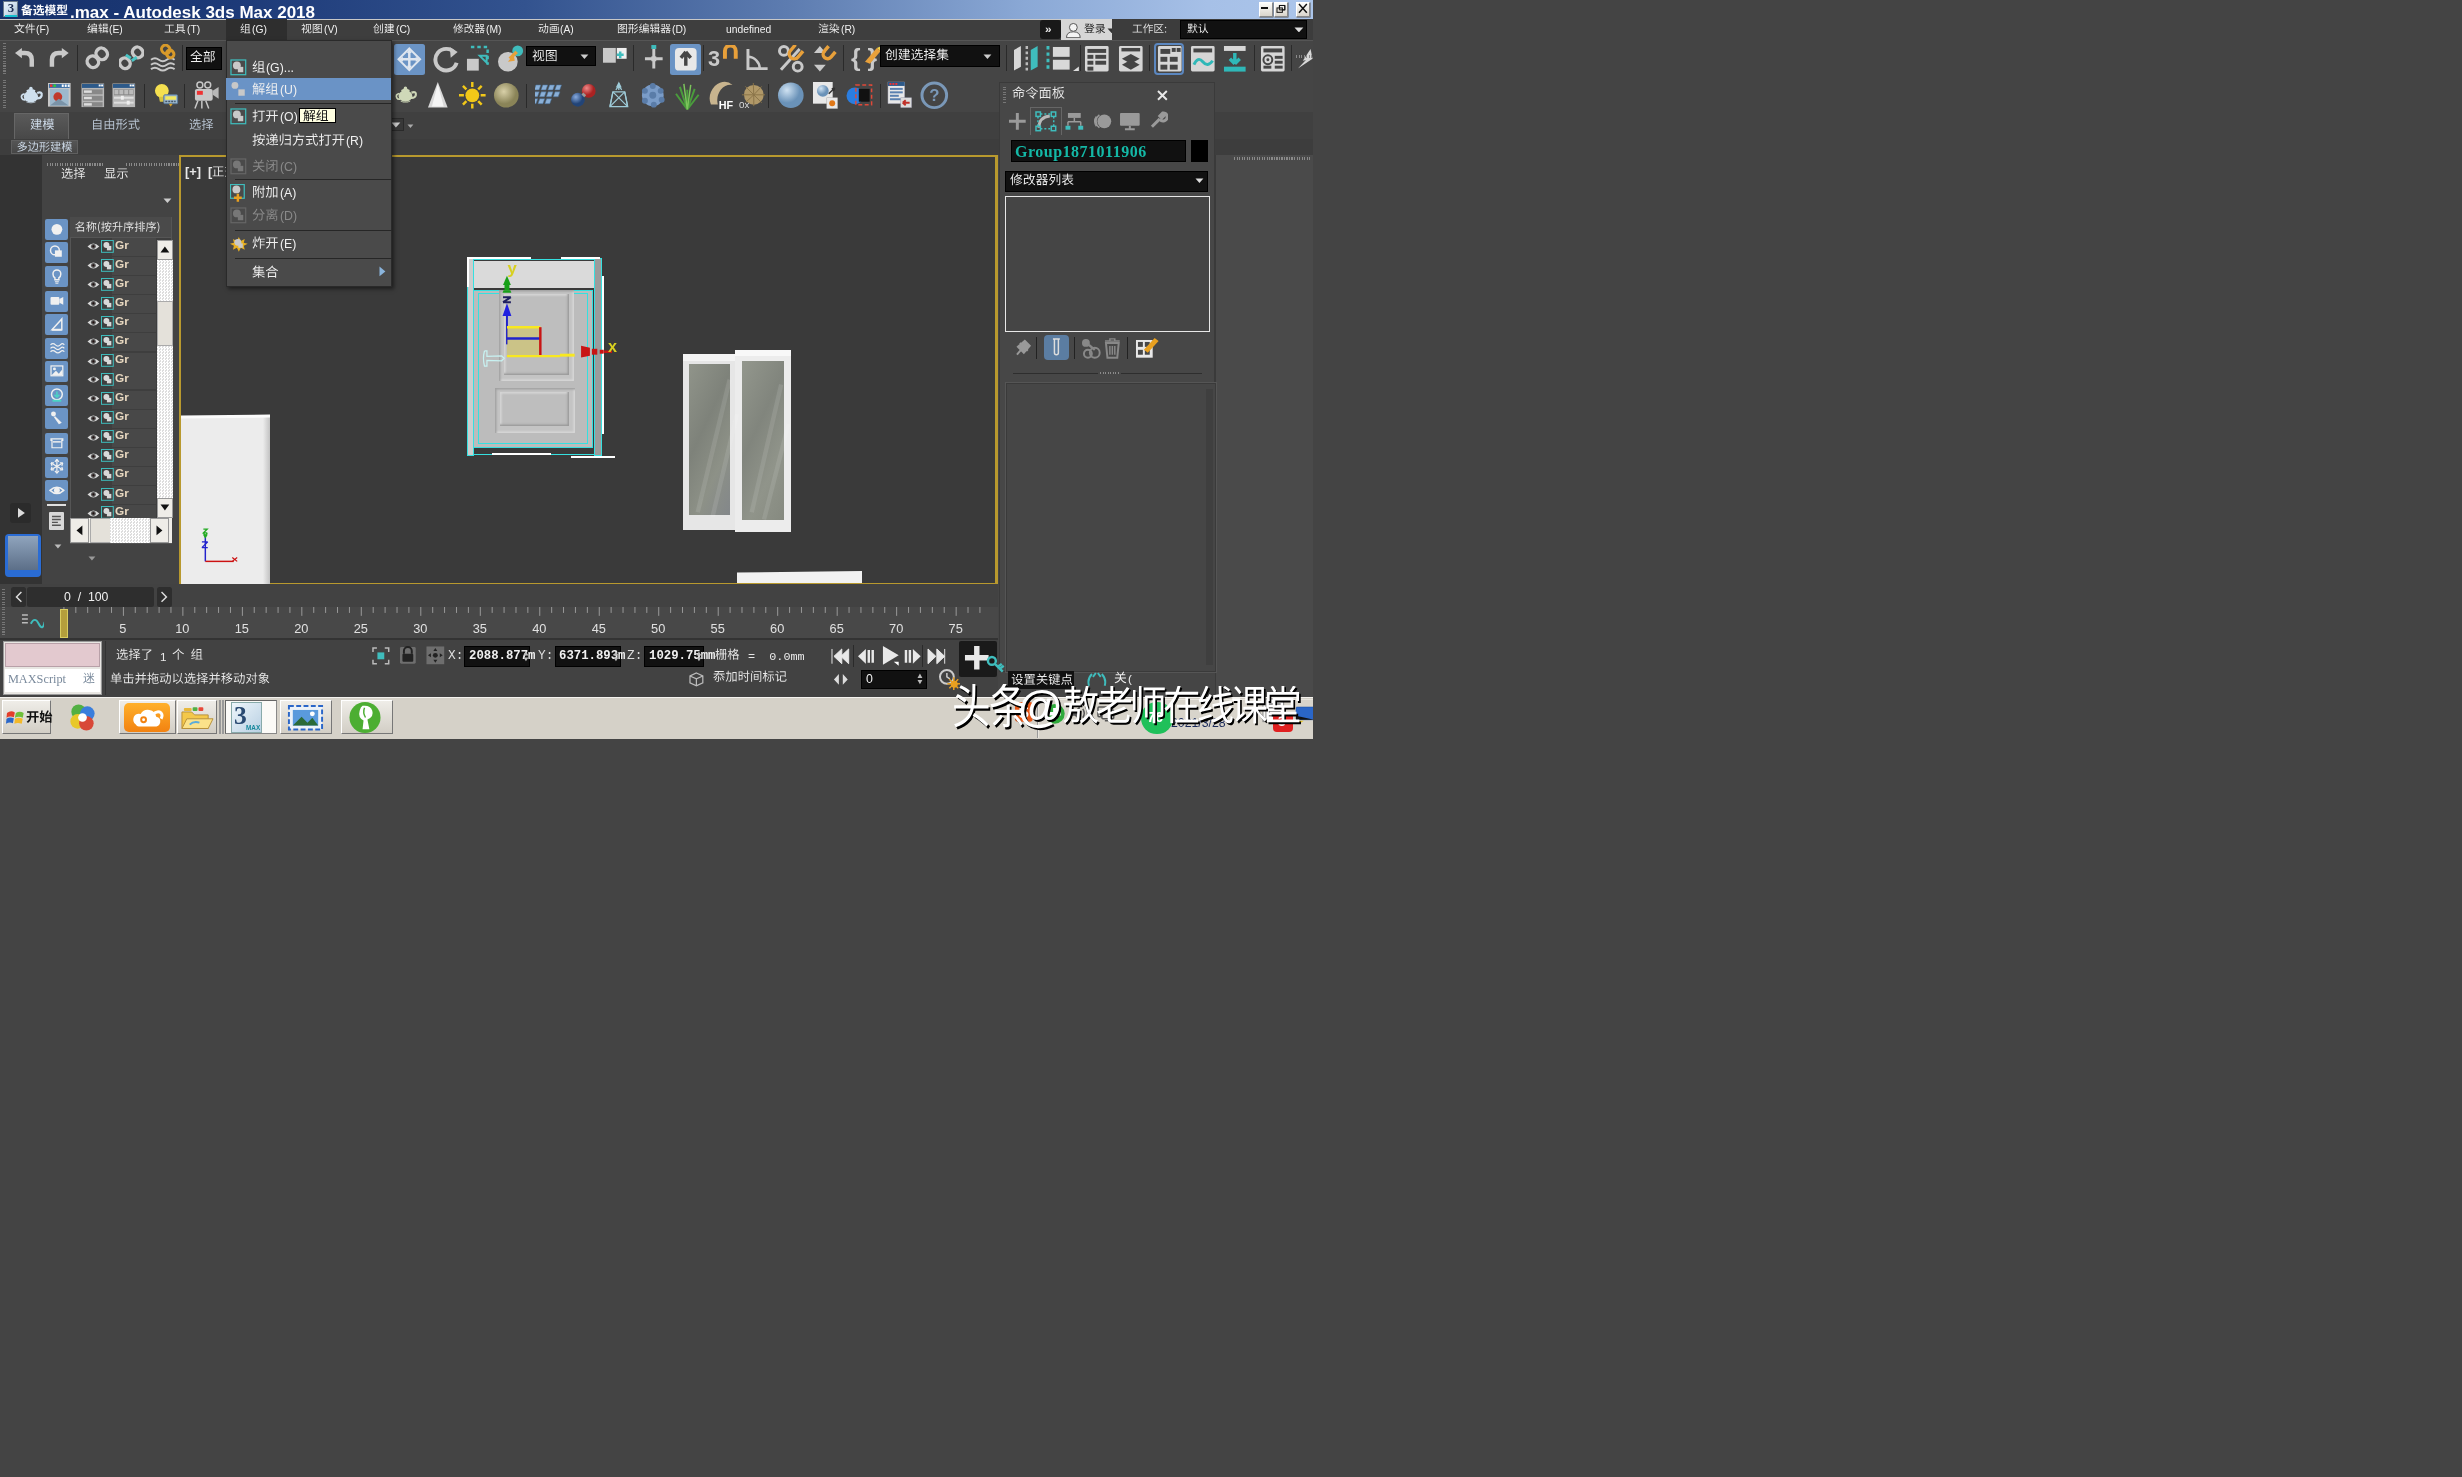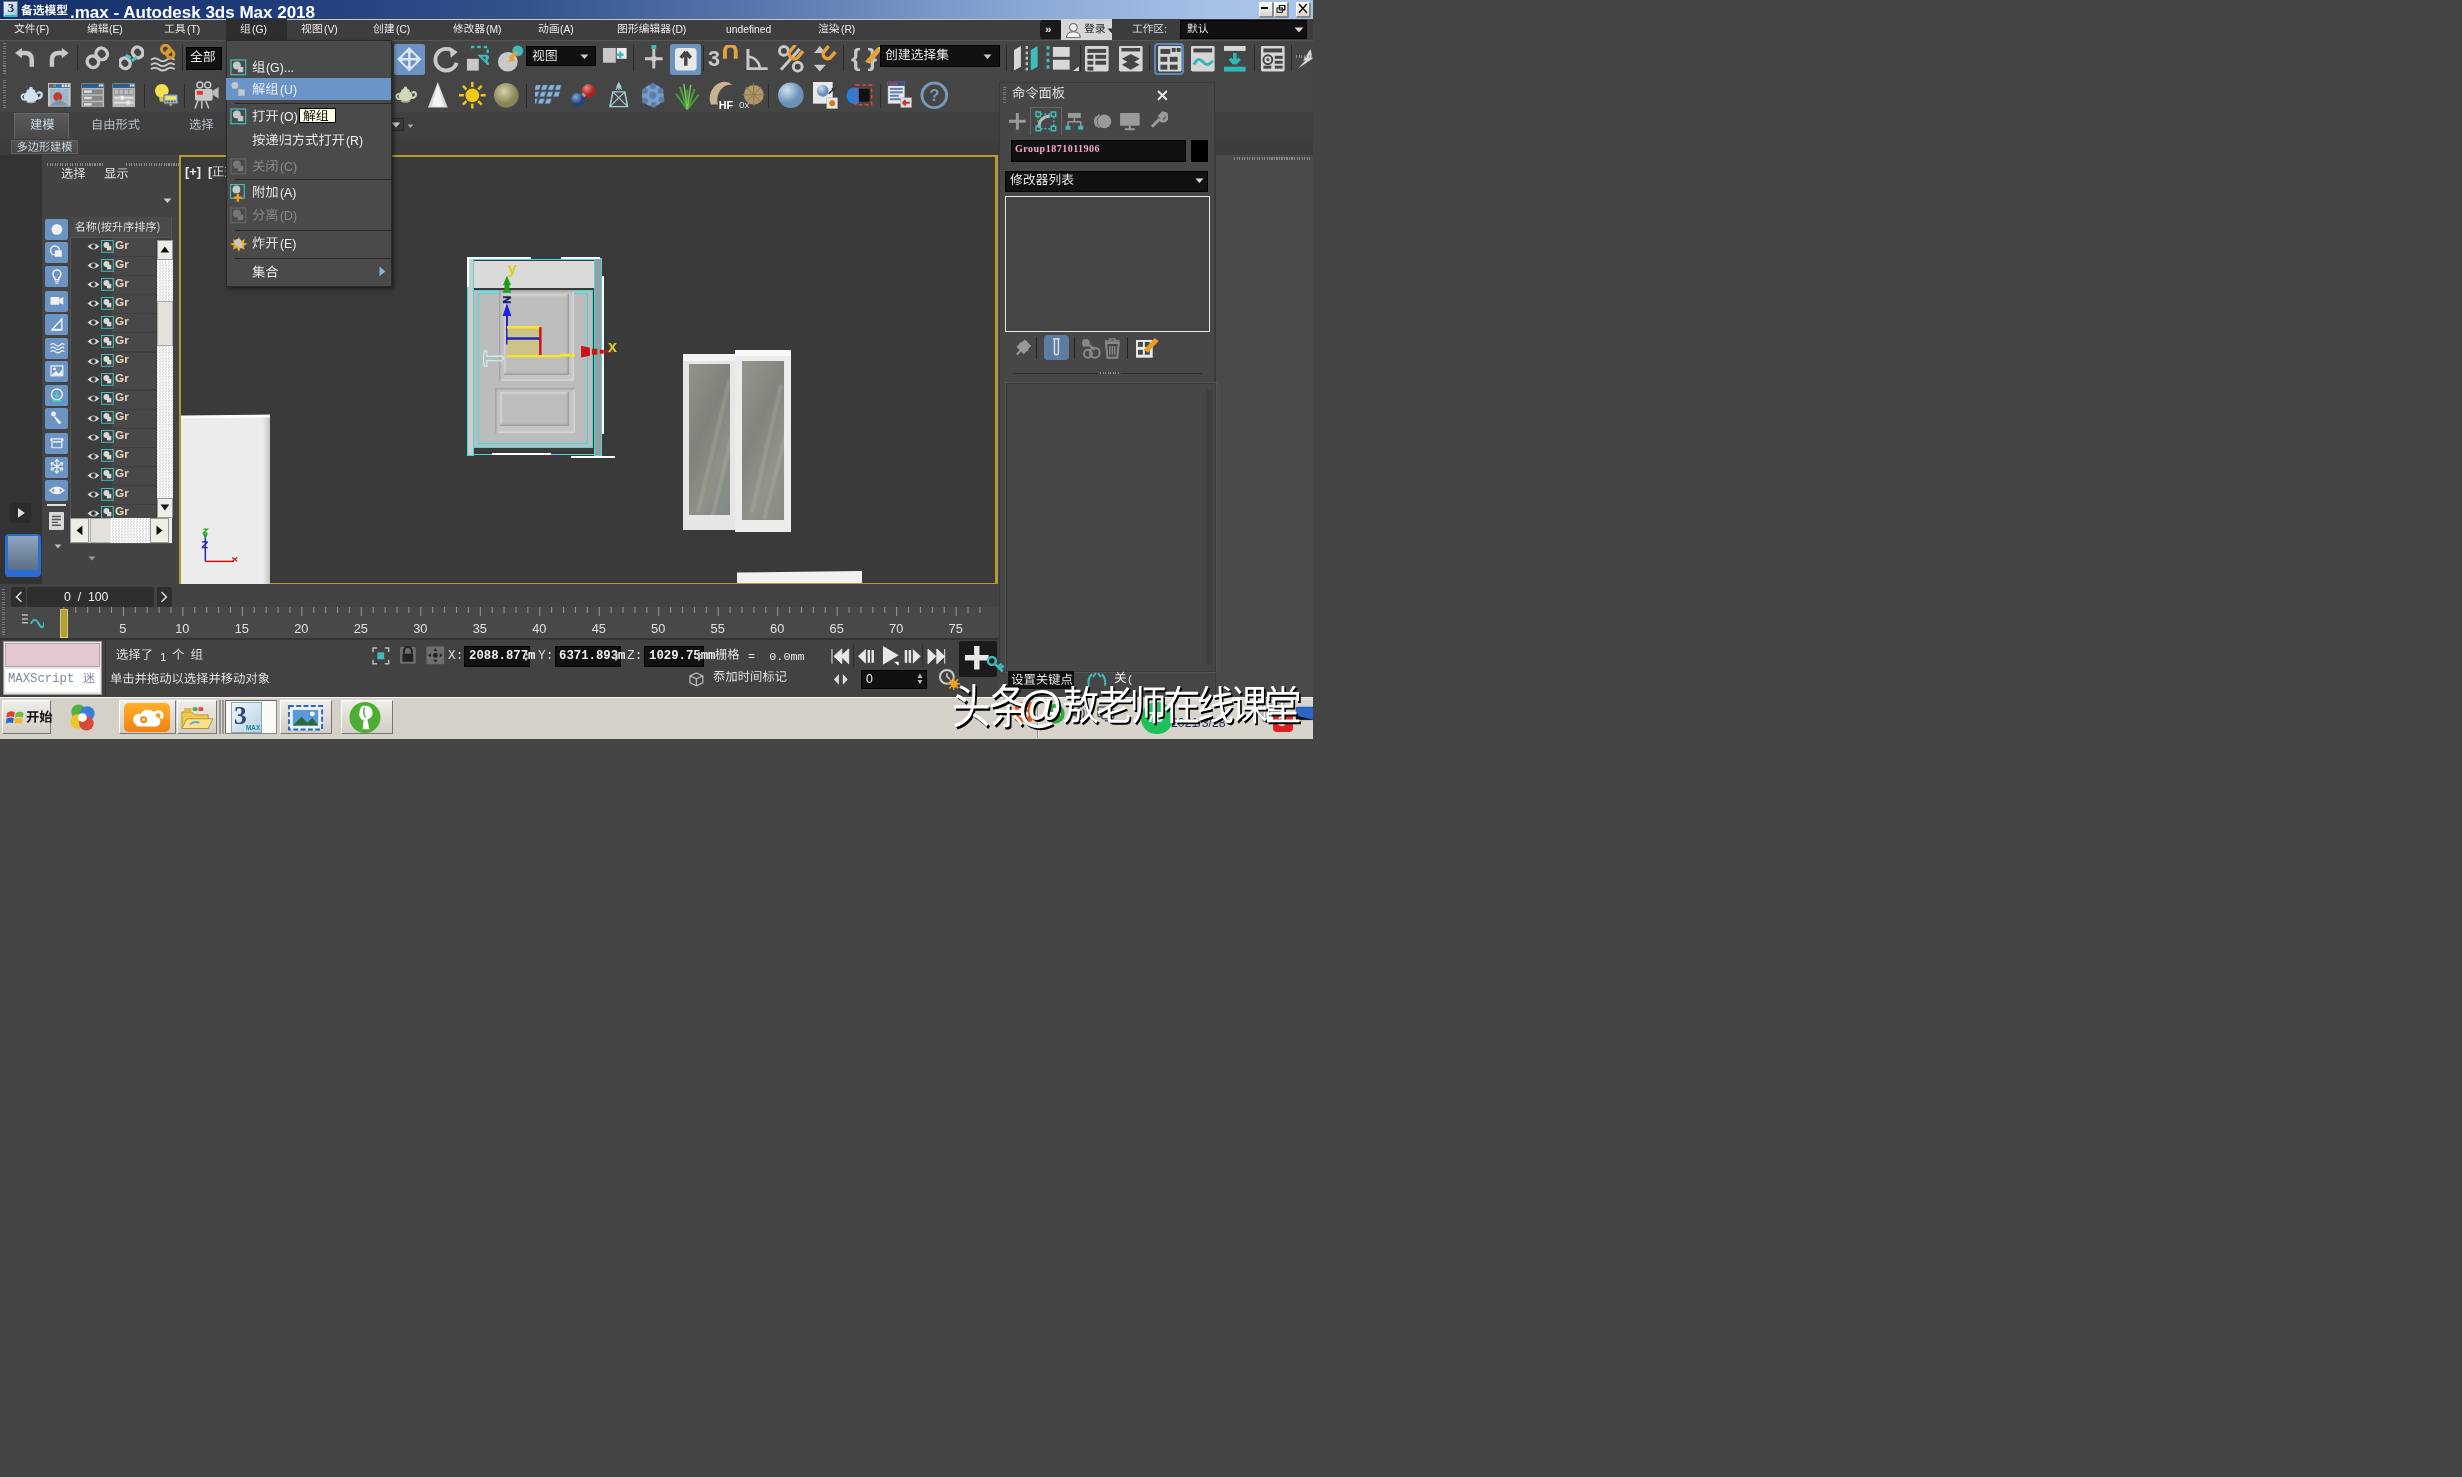--- a/index.html
+++ b/index.html
@@ -1177,21 +1177,21 @@
       <path d="M15 8 A 16 16 0 0 0 15 34 M9 11 A 16 16 0 0 0 9 31" stroke="#9a9a9a" stroke-width="3" fill="none"></path>
     </svg>
     <svg class="ab" style="left:1119px;top:112px" width="21.7" height="18.7" viewBox="0 0 44 38">
       <rect x="2" y="2" width="40" height="26" rx="2" fill="#9a9a9a"></rect>
       <path d="M22 28 V34 M12 35 H32" stroke="#9a9a9a" stroke-width="4"></path>
     </svg>
     <svg class="ab" style="left:1147px;top:111px" width="20.7" height="20.7" viewBox="0 0 42 42">
       <path d="M10 32 L26 16 M26 16 a8 8 0 1 0 6 -12 l-6 6 l4 4 l6 -6" stroke="#9a9a9a" stroke-width="6" fill="none"></path>
     </svg>
     <div class="blkbox" style="left:1011px;top:140px;width:175px;height:21.7px"></div>
-    <div class="ab" style="left:1015px;top:143px;font-size:10px;font-weight:bold;color:#f9a8d4;font-family:'Liberation Serif',serif;letter-spacing:0.5px">Group1871011906</div>
+    <div class="ab" style="left:1015px;top:143px;font-size:16px;font-weight:bold;color:#14b8a6;font-family:'Liberation Serif',serif;letter-spacing:0.5px">Group1871011906</div>
     <div class="ab" style="left:1191px;top:140px;width:16.7px;height:21.7px;background:#000"></div>
     <div class="blkbox" style="left:1005px;top:171px;width:203px;height:20.7px"></div>
     <svg class="ab " style="left:1010px;top:173px" width="65" height="16" viewBox="0 0 132 32.5">
       <g fill="#f0f0f0" transform="translate(0,22.88) scale(26.00)">
         <use href="#gr4fee" x="0.000"></use>
         <use href="#gr6539" x="1.000"></use>
         <use href="#gr5668" x="2.000"></use>
         <use href="#gr5217" x="3.000"></use>
         <use href="#gr8868" x="4.000"></use>
       </g>
@@ -1465,21 +1465,21 @@
       <text x="1699.1" y="52" font-size="26" fill="#e0e0e0" text-anchor="middle">65</text>
       <text x="1819.9" y="52" font-size="26" fill="#e0e0e0" text-anchor="middle">70</text>
       <text x="1940.8" y="52" font-size="26" fill="#e0e0e0" text-anchor="middle">75</text>
     </svg>
     <div class="ab" style="left:60px;top:609px;width:8.4px;height:28.6px;background:#b49f3c;border:0.5px solid #d8cc60"></div>
     <div class="ab" style="left:0px;top:638px;width:998px;height:2px;background:#333"></div>
     <div class="ab" style="left:0;top:640px;width:998px;height:57px;background:#424242"></div>
     <div class="ab" style="left:2.5px;top:641px;width:99px;height:54px;background:#e8e6e2;border:1px solid #999"></div>
     <div class="ab" style="left:4.9px;top:643px;width:95px;height:23.6px;background:#e3c9cf;border:0.5px solid #b8a0a8"></div>
     <div class="ab" style="left:4.9px;top:669px;width:95px;height:22.7px;background:#fff"></div>
-    <div class="ab" style="left:7.9px;top:672px;font-size:12.3px;color:#7a8a9c;font-family:Liberation Mono, monospace">MAXScript</div>
+    <div class="ab" style="left:7.9px;top:672px;font-size:12.3px;color:#7a8a9c;font-family:Liberation Serif, serif">MAXScript</div>
     <svg class="ab " style="left:83px;top:672px" width="12.8" height="14.8" viewBox="0 0 26 30">
       <g fill="#7a8a9c" transform="translate(0,21.12) scale(24.00)">
         <use href="#gr8ff7" x="0.000"></use>
       </g>
     </svg>
     <div class="ab" style="left:105px;top:641px;width:1px;height:54px;background:#333"></div>
     <svg class="ab " style="left:116px;top:648px" width="38" height="15.4" viewBox="0 0 77 31.1875">
       <g fill="#e8e8e8" transform="translate(0,22.00) scale(25.00)">
         <use href="#gr9009" x="0.000"></use>
         <use href="#gr62e9" x="1.000"></use>

